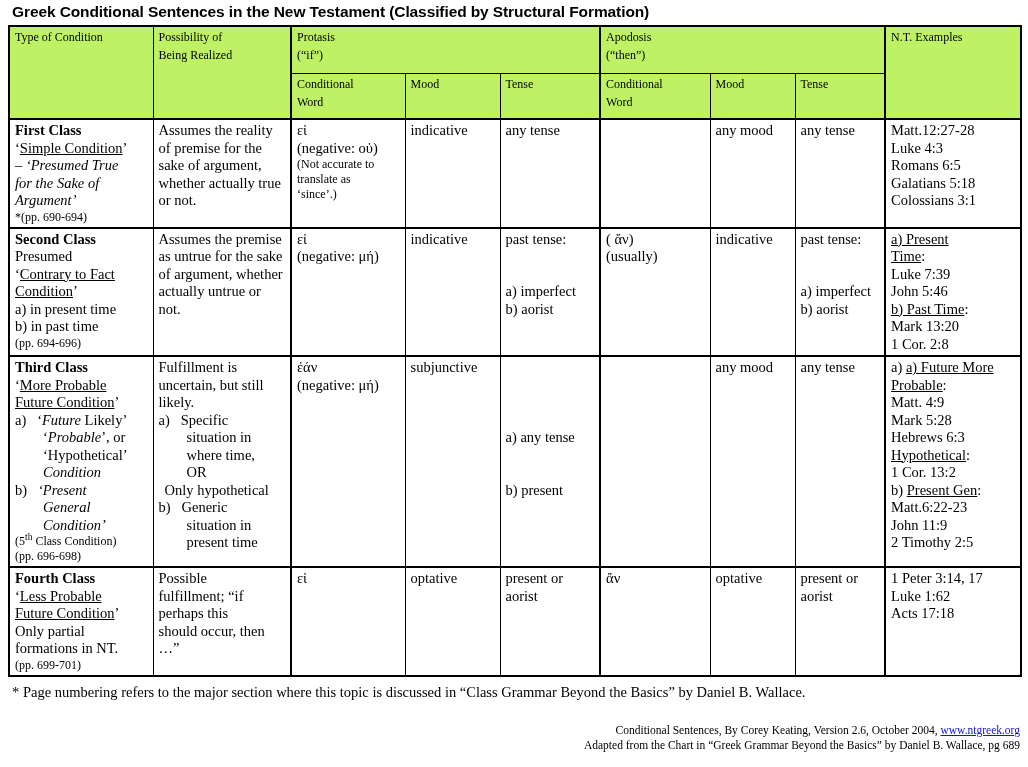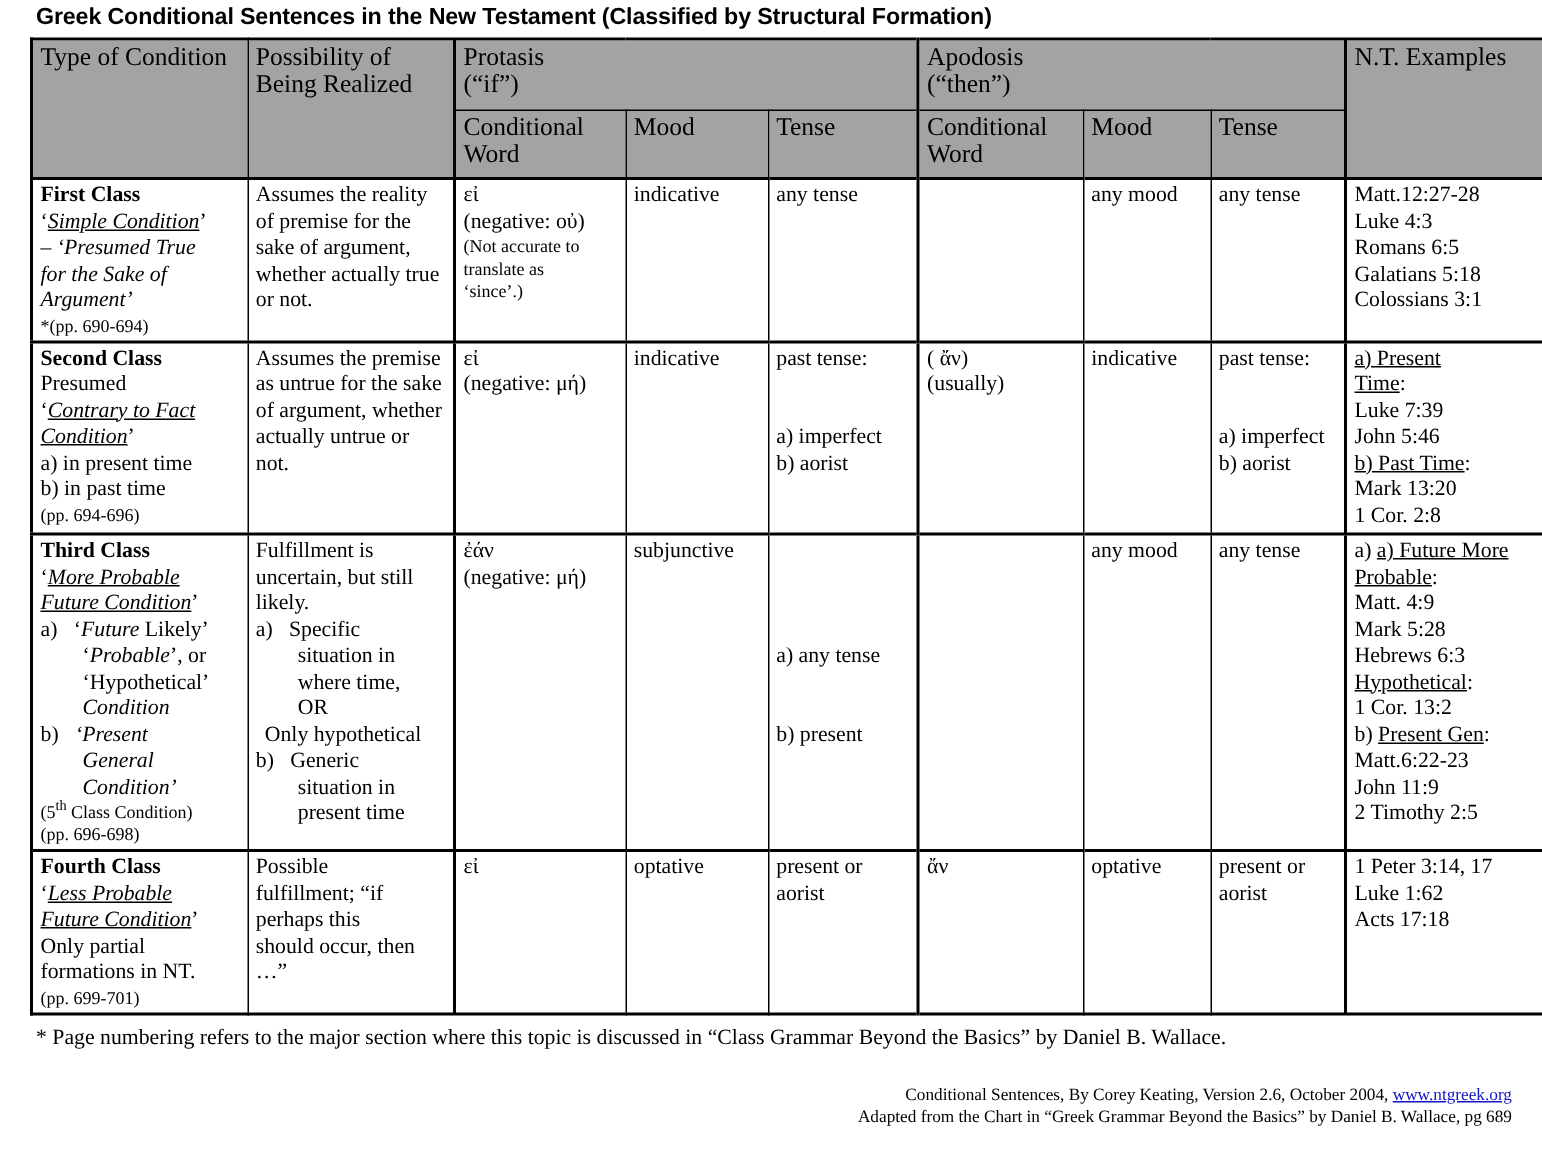--- a/index.html
+++ b/index.html
@@ -13,21 +13,21 @@
     height: 767px;
     font-family: "Liberation Serif", "DejaVu Serif", serif;
     color: #000000;
     overflow: hidden;
   }
   .page {
     width: 1028px;
     height: 767px;
     position: relative;
     box-sizing: border-box;
-    padding: 0 20px;
+    padding: 0 8px;
   }
 
   
   .doc-title {
     font-family: "Liberation Sans", "DejaVu Sans", sans-serif;
     font-weight: bold;
     font-size: 15.5px;
     line-height: 20px;
     letter-spacing: -0.1px;
     padding: 2px 0 3px 4px;
@@ -49,23 +49,23 @@
     padding: 2px 4px 2px 5px;
     font-weight: normal;
     text-align: left;
     overflow: hidden;
   }
   
   table.chart tr > td.thick-l, table.chart tr > th.thick-l { border-left-width: 2px; }
   table.chart tr.row-sep > td { border-top-width: 2px; }
 
   thead th {
-    background: #a3a3a3;
+    background: #bef264;
     font-weight: bold;
-    font-size: 17px;
+    font-size: 12px;
   }
   thead th.subhead {
     font-weight: normal;
   }
   thead tr.hdr1 th { height: 42px; }
   thead tr.hdr2 th { height: 40px; }
 
   
   col.c-type   { width: 144px; }
   col.c-poss   { width: 138px; }
@@ -74,21 +74,21 @@
   col.c-ptense { width: 100px; }
   col.c-acw    { width: 110px; }
   col.c-amood  { width: 85px; }
   col.c-atense { width: 90px; }
   col.c-ex     { width: 136px; }
 
   .cell p { margin: 0; }
   .b { font-weight: bold; }
   .i { font-style: italic; }
   .u { text-decoration: underline; }
-  .ui { font-style: italic; text-decoration: underline; }
+  .ui { text-decoration: underline; }
   .small { font-size: 12px; line-height: 15px; }
   .sup { font-size: 9.5px; vertical-align: super; line-height: 0; }
   .spacer-2 { display: block; height: 35px; }
   .spacer-lg { display: block; height: 70px; }
   .hang {
     display: block;
     padding-left: 28px;
     text-indent: -28px;
   }
   .indent { display: block; padding-left: 28px; }

